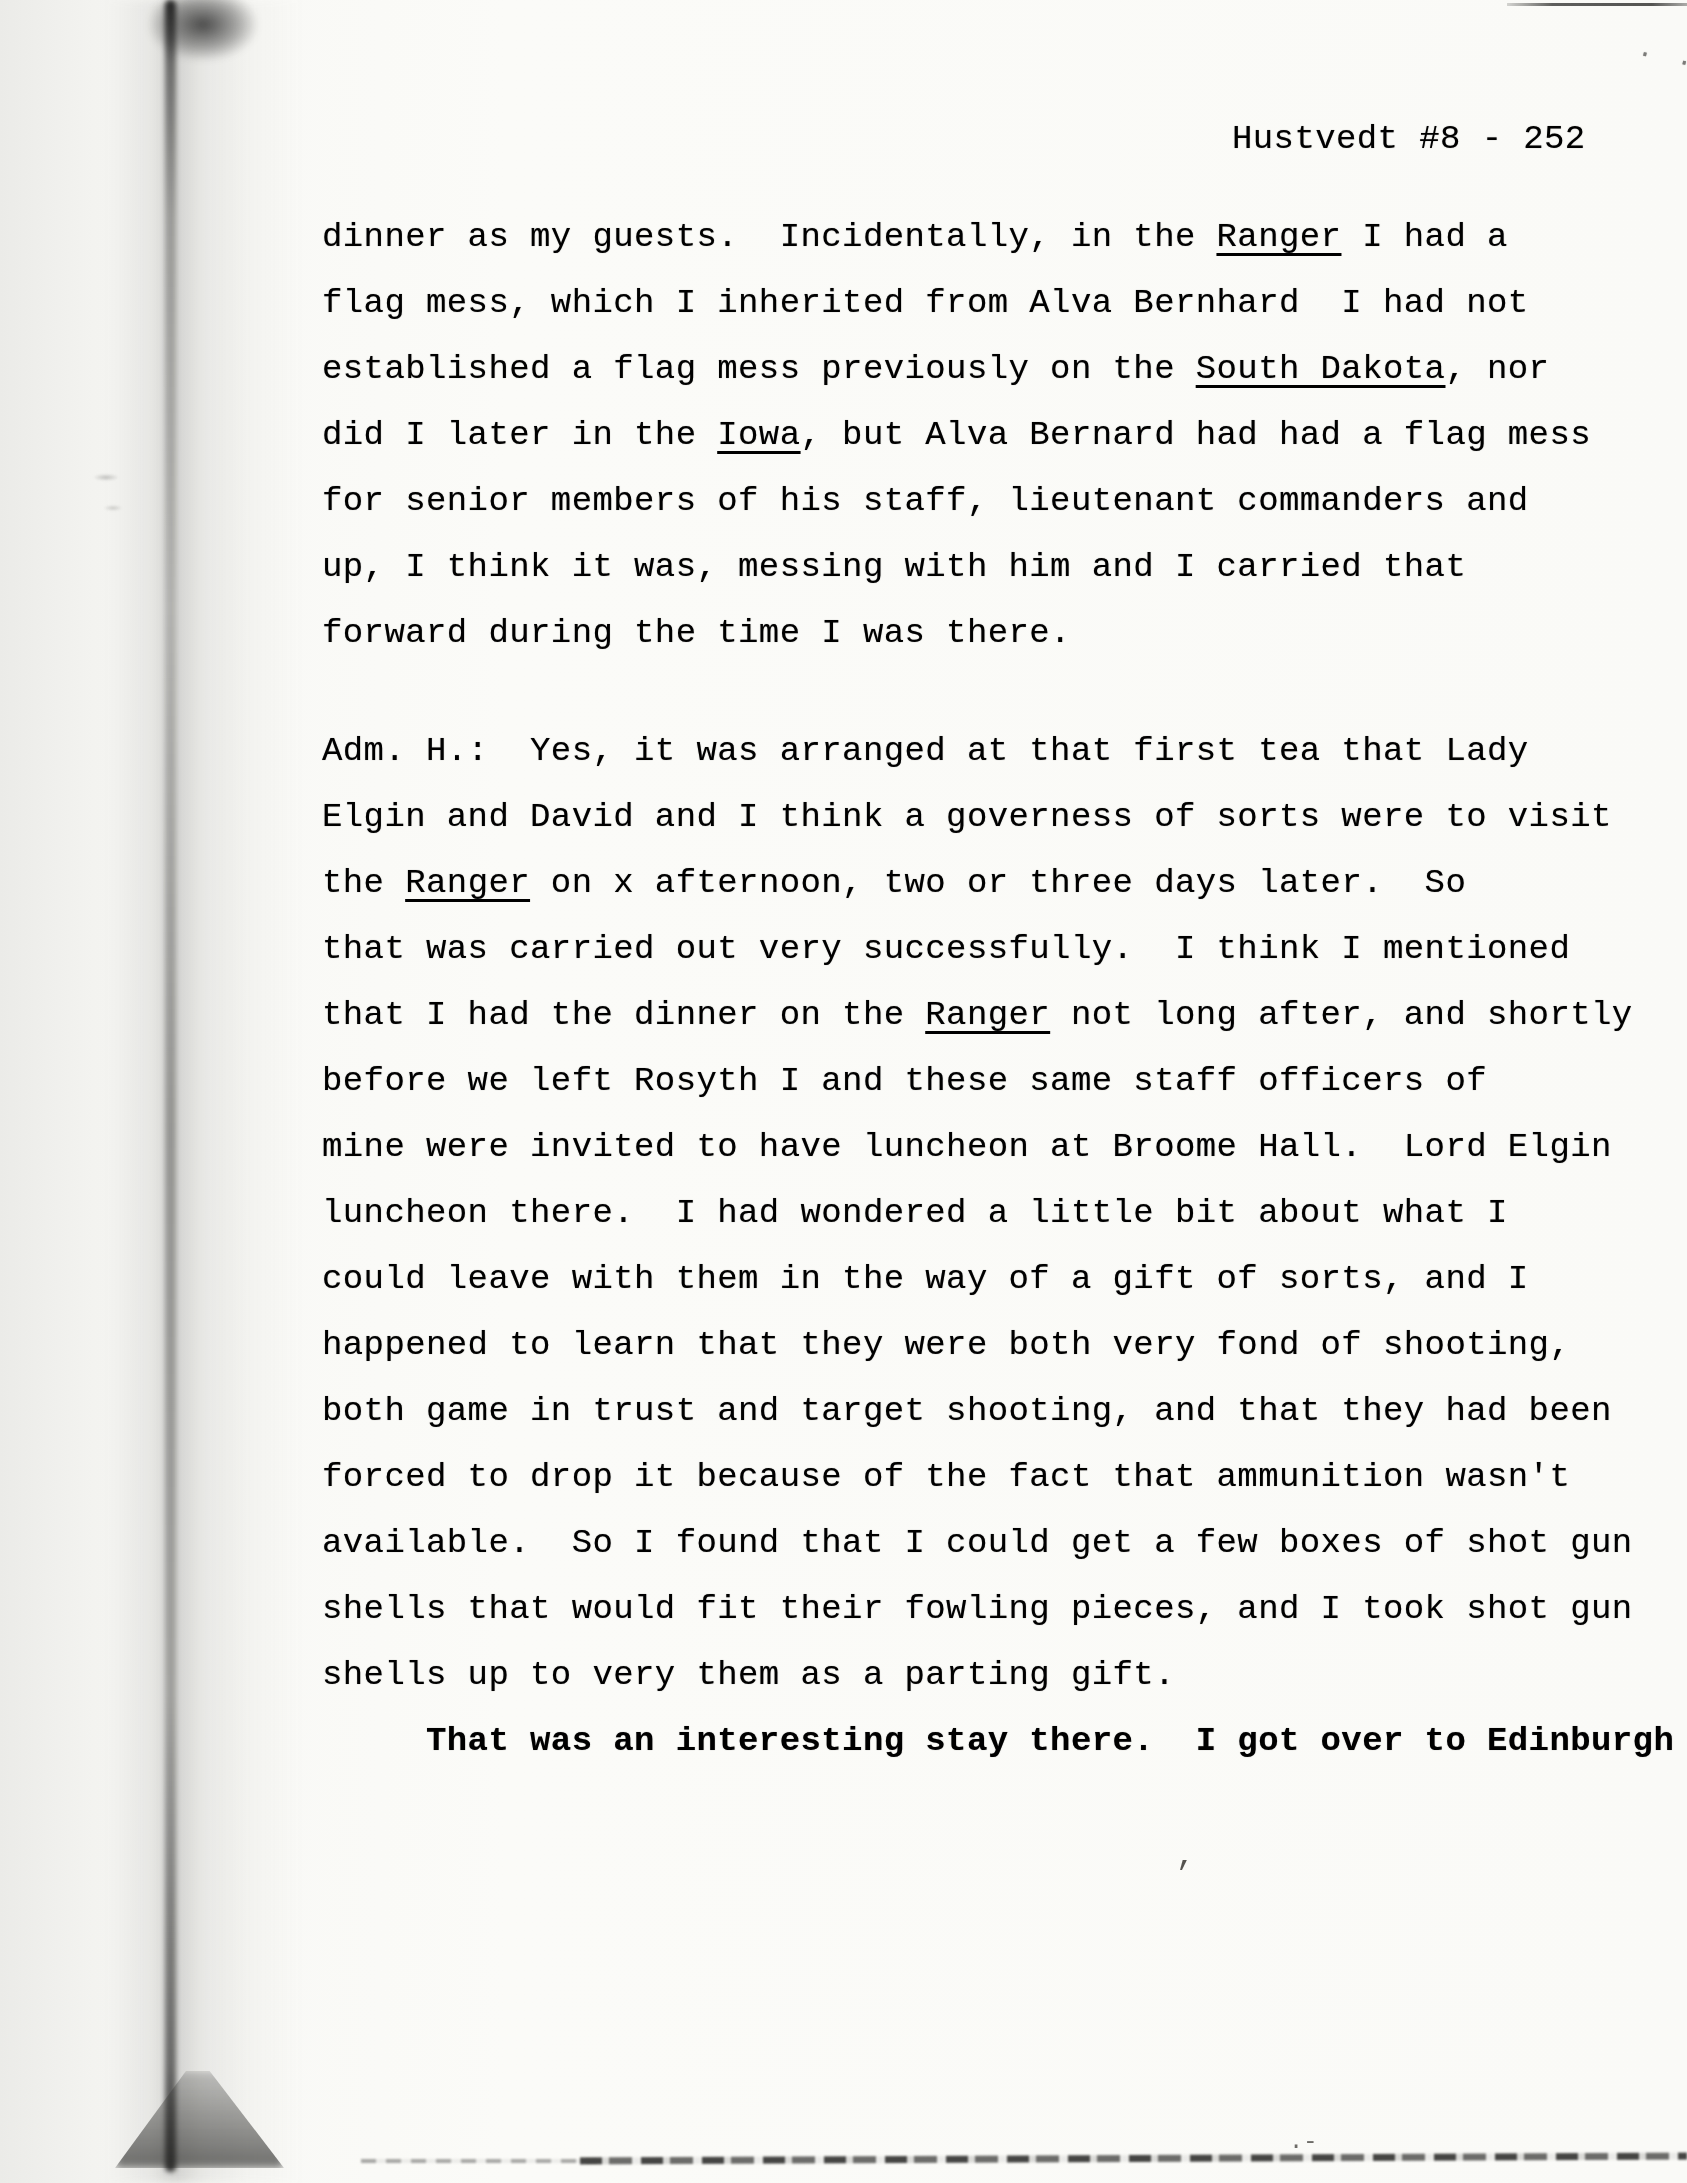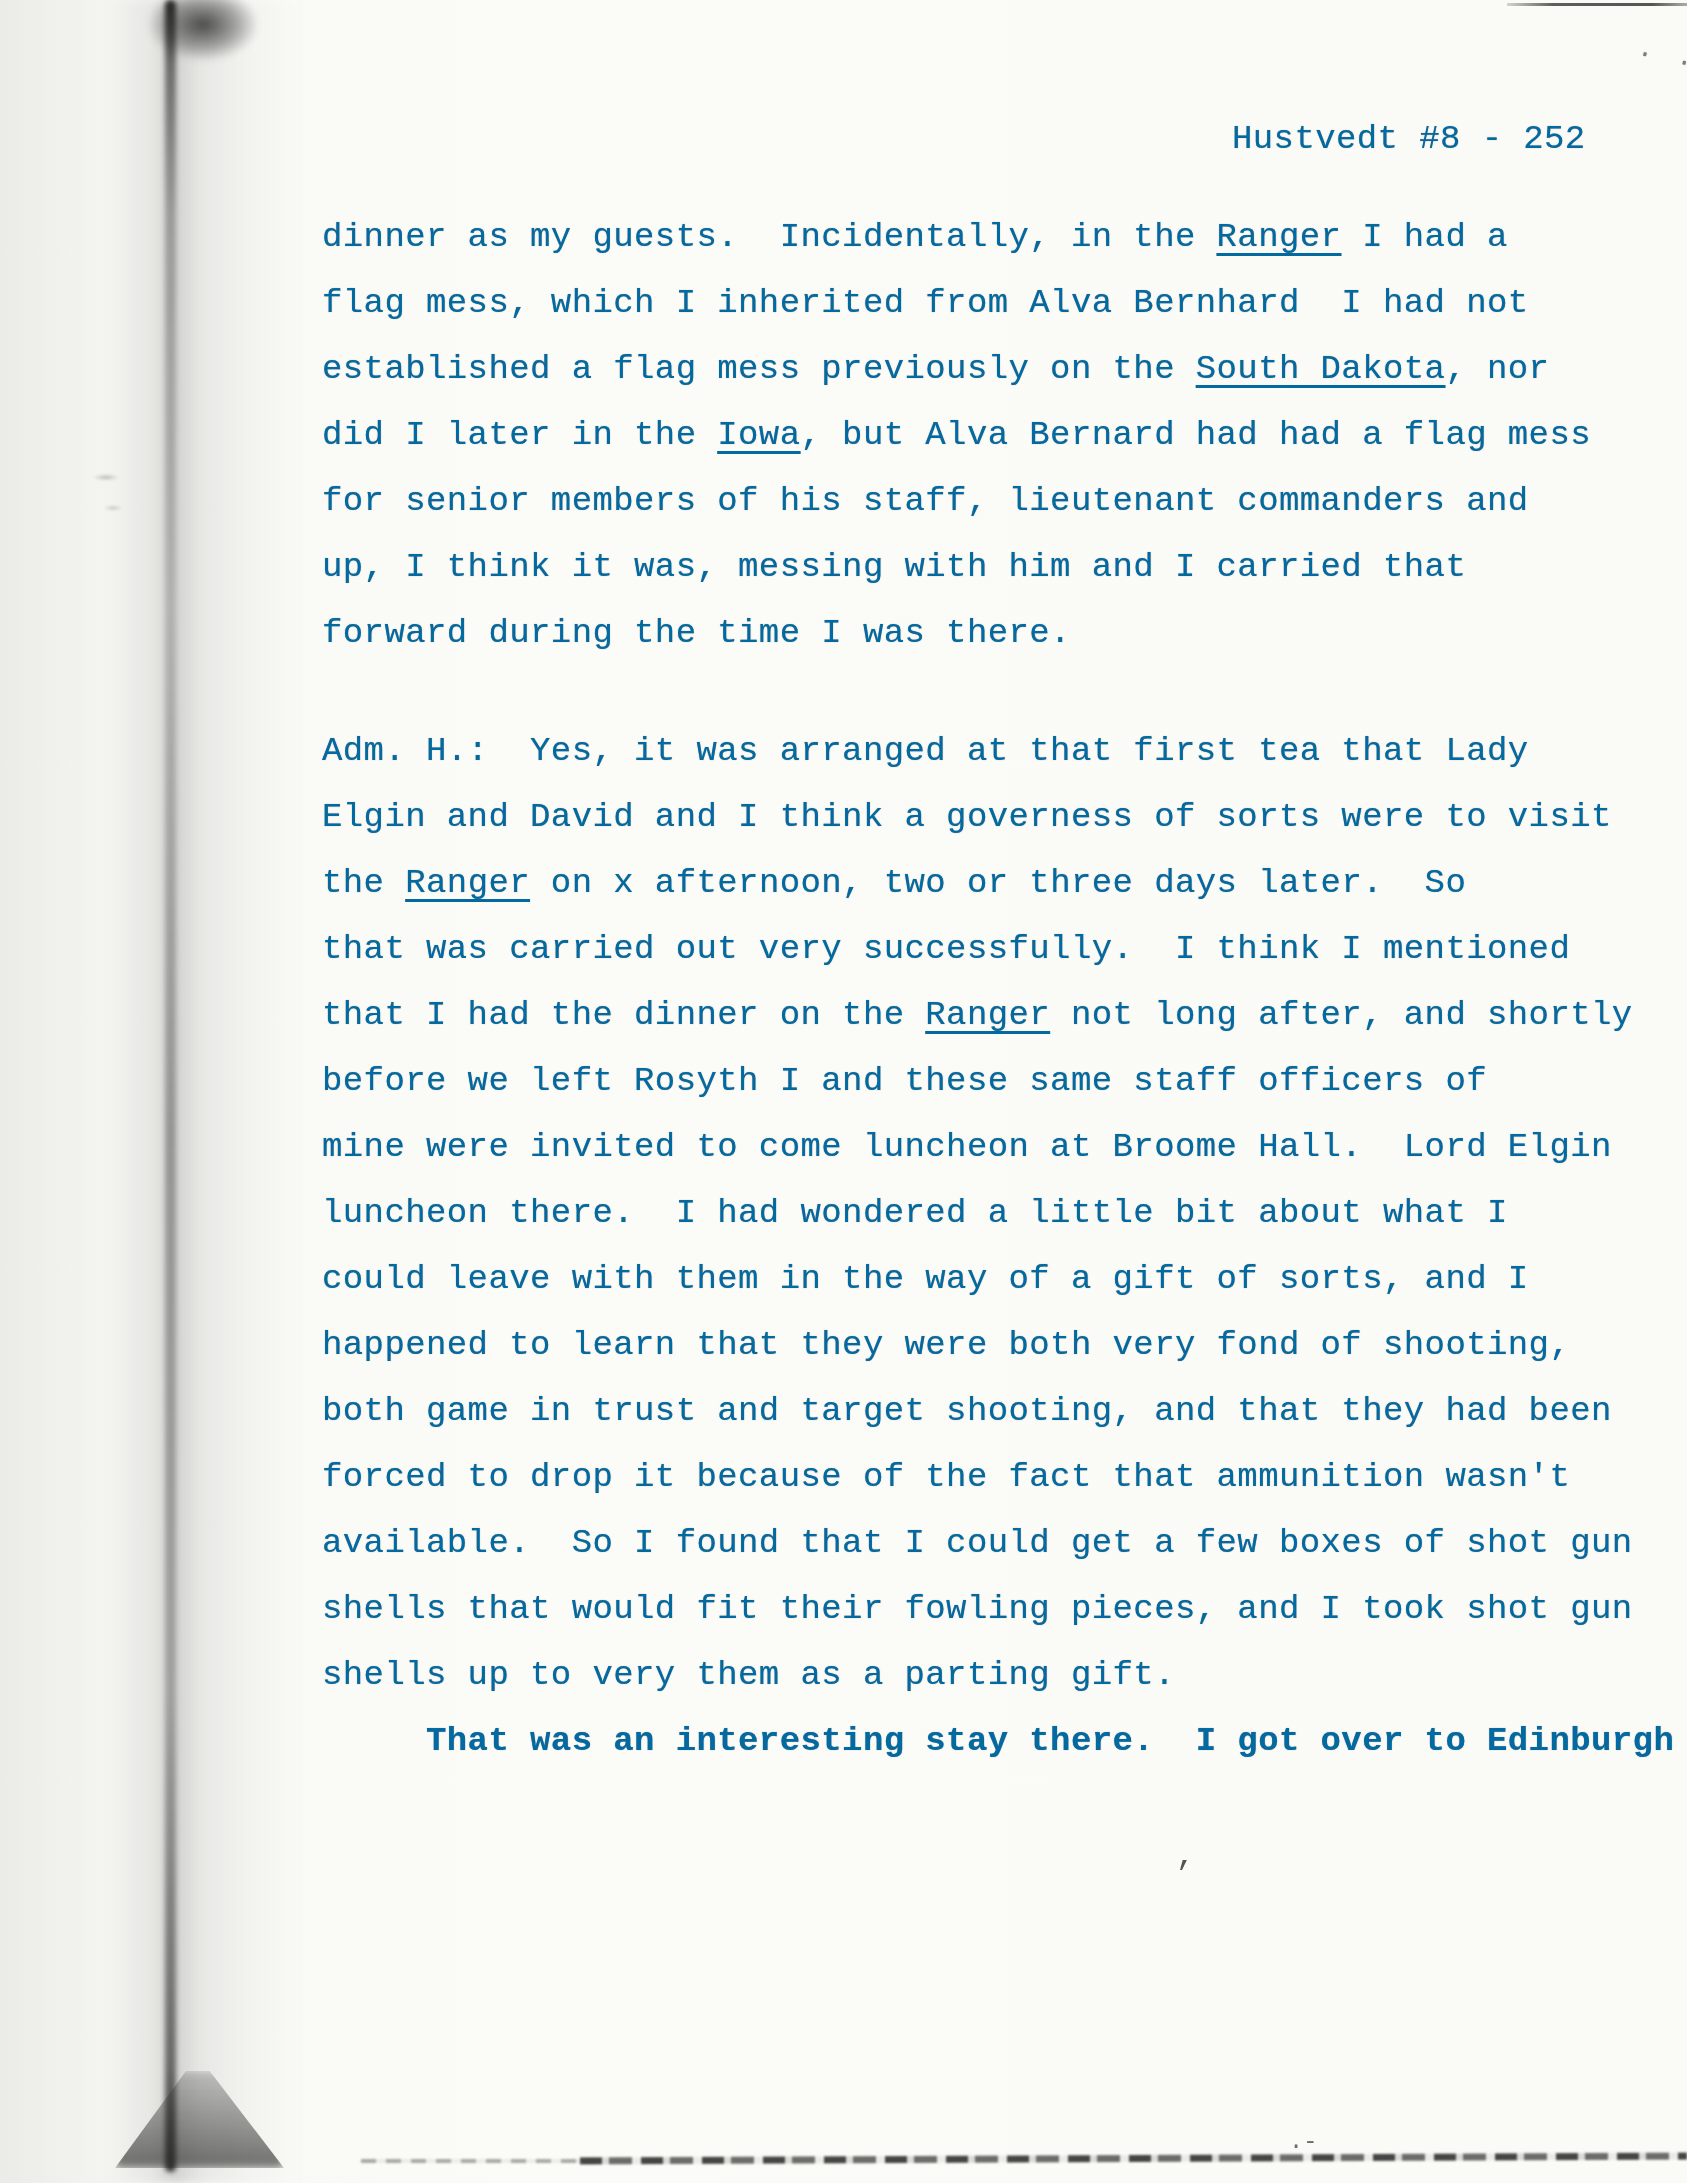--- a/index.html
+++ b/index.html
@@ -12,21 +12,21 @@
     position: relative;
     overflow: hidden;
     background: linear-gradient(to right, #ebebe8 0px, #f3f3f0 93px, #f9f9f6 253px, #fbfbf8 506px, #fafaf7 100%);
     font-family: "Liberation Mono", "DejaVu Sans Mono", monospace;
   }
   .page {
     position: absolute;
     inset: 0;
   }
   .ink {
-    color: #0369a1;
+    color: #000000;
     text-shadow: 0 0 1px rgba(63,62,60,0.55);
   }
   .header {
     position: absolute;
     left: 1232px;
     top: 120px;
     font-size: 34px;
     letter-spacing: 0.4px;
     white-space: pre;
   }
@@ -166,21 +166,21 @@
         <div class="line" data-name="text-line"><span data-name="text-segment">up, I think it was, messing with him and I carried that</span></div>
         <div class="line" data-name="text-line"><span data-name="text-segment">forward during the time I was there.</span></div>
       </div>
       <div class="para" data-name="para-answer">
         <div class="line" data-name="text-line"><span data-name="text-segment">Adm. H.:  Yes, it was arranged at that first tea that Lady</span></div>
         <div class="line" data-name="text-line"><span data-name="text-segment">Elgin and David and I think a governess of sorts were to visit</span></div>
         <div class="line" data-name="text-line"><span data-name="text-segment">the </span><span class="u" data-name="ship-name-underlined">Ranger</span><span data-name="text-segment"> on x afternoon, two or three days later.  So</span></div>
         <div class="line" data-name="text-line"><span data-name="text-segment">that was carried out very successfully.  I think I mentioned</span></div>
         <div class="line" data-name="text-line"><span data-name="text-segment">that I had the dinner on the </span><span class="u" data-name="ship-name-underlined">Ranger</span><span data-name="text-segment"> not long after, and shortly</span></div>
         <div class="line" data-name="text-line"><span data-name="text-segment">before we left Rosyth I and these same staff officers of</span></div>
-        <div class="line" data-name="text-line"><span data-name="text-segment">mine were invited to come luncheon at Broome Hall.  Lord Elgin</span></div>
+        <div class="line" data-name="text-line"><span data-name="text-segment">mine were invited to have luncheon at Broome Hall.  Lord Elgin</span></div>
         <div class="line" data-name="text-line"><span data-name="text-segment">luncheon there.  I had wondered a little bit about what I</span></div>
         <div class="line" data-name="text-line"><span data-name="text-segment">could leave with them in the way of a gift of sorts, and I</span></div>
         <div class="line" data-name="text-line"><span data-name="text-segment">happened to learn that they were both very fond of shooting,</span></div>
         <div class="line" data-name="text-line"><span data-name="text-segment">both game in trust and target shooting, and that they had been</span></div>
         <div class="line" data-name="text-line"><span data-name="text-segment">forced to drop it because of the fact that ammunition wasn't</span></div>
         <div class="line" data-name="text-line"><span data-name="text-segment">available.  So I found that I could get a few boxes of shot gun</span></div>
         <div class="line" data-name="text-line"><span data-name="text-segment">shells that would fit their fowling pieces, and I took shot gun</span></div>
         <div class="line" data-name="text-line"><span data-name="text-segment">shells up to very them as a parting gift.</span></div>
       </div>
       <div class="para" data-name="para-closing">

